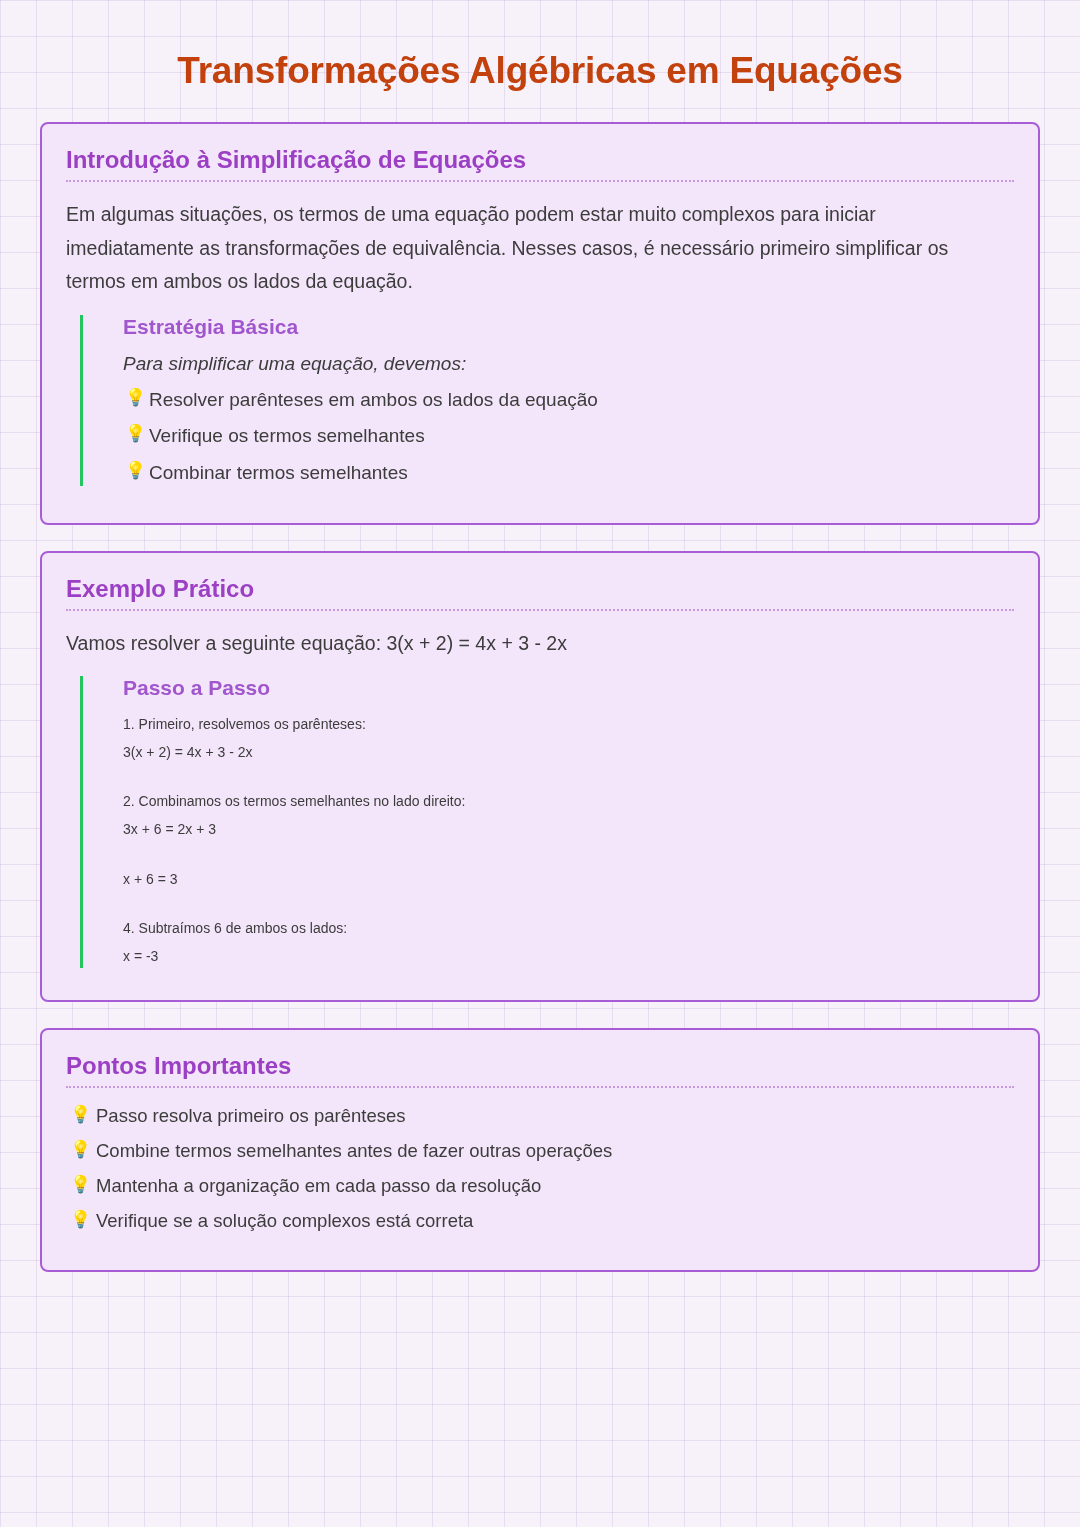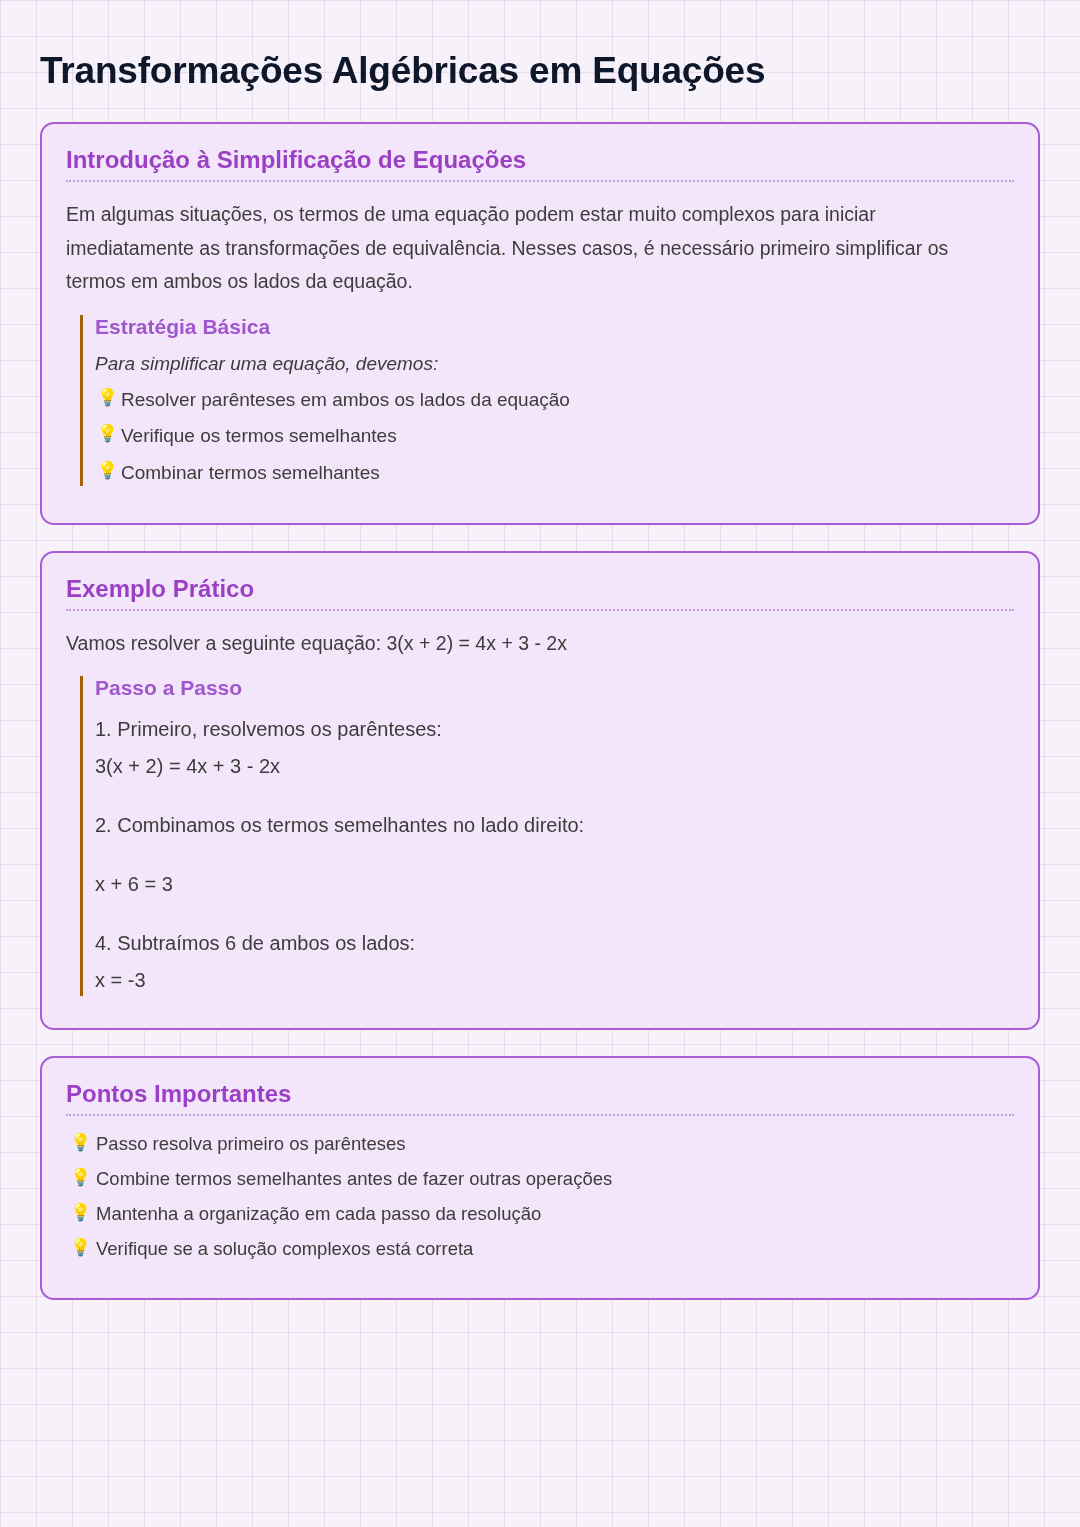--- a/index.html
+++ b/index.html
@@ -17,30 +17,30 @@
     background-size: 36px 36px;
     color: #333;
     -webkit-font-smoothing: antialiased;
   }
   .page {
     width: 1080px;
     box-sizing: border-box;
     padding: 42px 40px 40px 40px;
   }
   .doc-title {
-    text-align: left;
+    text-align: center;
     font-size: 37px;
     font-weight: bold;
-    color: #0f172a;
+    color: #c2410c;
     margin: 8px 0 30px 0;
     letter-spacing: -0.2px;
   }
   .card {
     border: 2px solid #a85cd6;
-    border-radius: 14px;
+    border-radius: 8px;
     background: #f4e6fa;
     padding: 22px 24px 26px 24px;
     margin-bottom: 26px;
     box-sizing: border-box;
   }
   .card-title {
     font-size: 24px;
     font-weight: bold;
     color: #9b3fc4;
     margin: 0 0 6px 0;
@@ -50,22 +50,22 @@
     border-top: 2px dotted #c79ae0;
     margin: 4px 0 16px 0;
   }
   .para {
     font-size: 19.5px;
     line-height: 1.72;
     color: #3c3c3c;
     margin: 0 8px 6px 0;
   }
   .subsection {
-    border-left: 3px solid #a16207;
-    padding-left: 12px;
+    border-left: 3px solid #22c55e;
+    padding-left: 40px;
     margin: 16px 0 0 14px;
   }
   .sub-title {
     font-size: 21px;
     font-weight: bold;
     color: #a056cc;
     margin: 4px 0 14px 0;
   }
   .sub-lead {
     font-size: 19px;
@@ -88,21 +88,21 @@
   }
   .bulb {
     flex: 0 0 auto;
     width: 26px;
     font-size: 17px;
     line-height: 1.35;
     color: #e8c24a;
     text-align: center;
   }
   .steps .step-line {
-    font-size: 20px;
+    font-size: 14px;
     color: #3c3c3c;
     line-height: 1.55;
     margin: 0 0 6px 0;
   }
   .steps .step-gap {
     height: 22px;
   }
   .points ul.bullets li {
     font-size: 18.5px;
     margin-bottom: 10px;
@@ -147,20 +147,21 @@
     <p class="para">Vamos resolver a seguinte equação: 3(x + 2) = 4x + 3 - 2x</p>
 
     <div class="subsection steps">
       <h3 class="sub-title">Passo a Passo</h3>
 
       <p class="step-line">1. Primeiro, resolvemos os parênteses:</p>
       <p class="step-line">3(x + 2) = 4x + 3 - 2x</p>
       <div class="step-gap"></div>
 
       <p class="step-line">2. Combinamos os termos semelhantes no lado direito:</p>
+      <p class="step-line">3x + 6 = 2x + 3</p>
       <div class="step-gap"></div>
 
       <p class="step-line">x + 6 = 3</p>
       <div class="step-gap"></div>
 
       <p class="step-line">4. Subtraímos 6 de ambos os lados:</p>
       <p class="step-line">x = -3</p>
     </div>
   </section>
 

